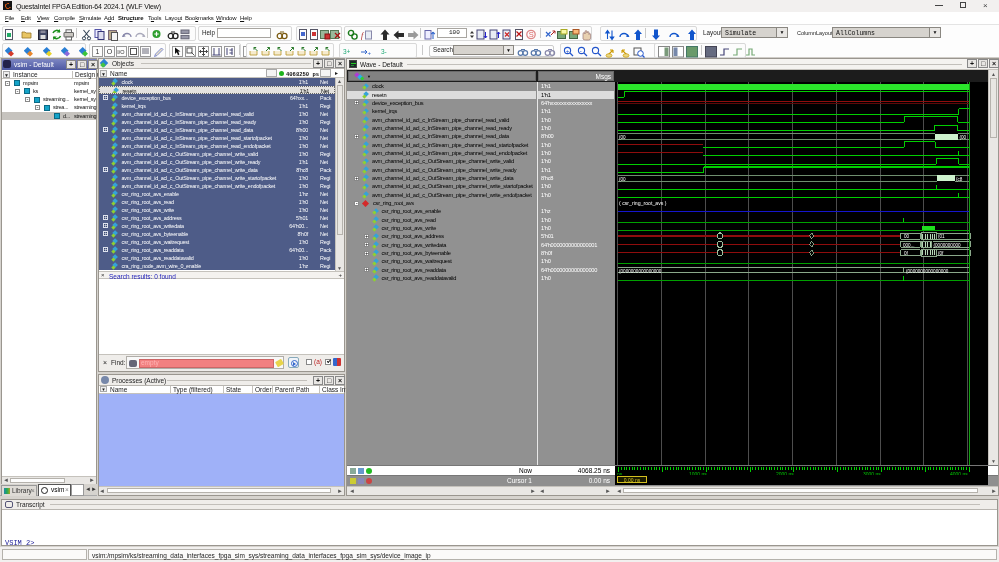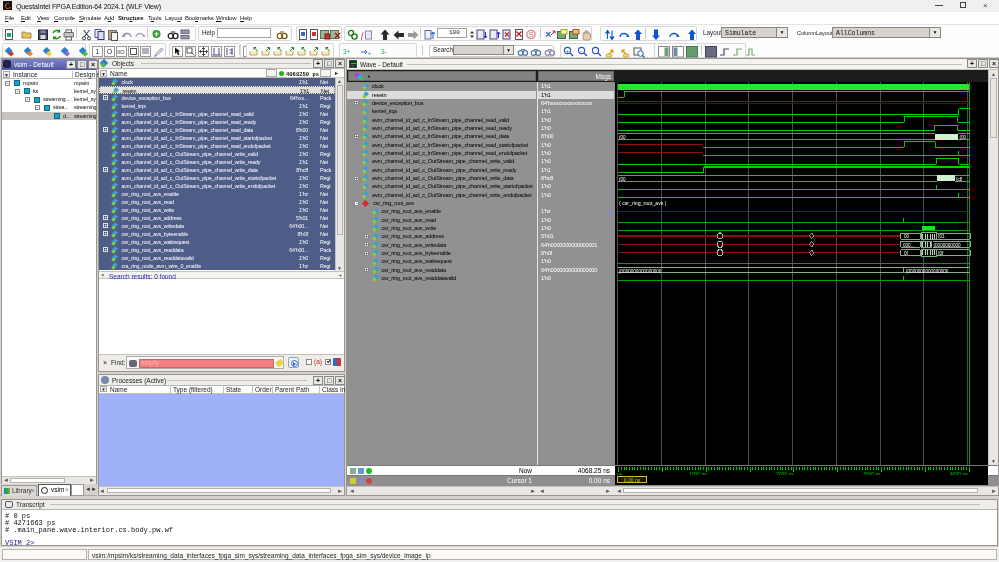--- a/index.html
+++ b/index.html
@@ -1421,23 +1421,20 @@
       <span class="abs" style="left:2px;top:1px;width:30px;height:7px;border:1px solid #d3c020;color:#d3c020;font-size:5px;line-height:7px;text-align:center;background:#1a1a00;">0.00 ns</span>
     </div>
   </div>
 
 <div class="abs" style="left:1px;top:499px;width:997px;height:47px;background:#fff;border:1px solid #9a968f;">
   <div class="hdrbar" style="left:0;top:0;width:995px;height:10px;">
     <span class="abs" style="left:3px;top:1px;width:8px;height:7px;border:1px solid #557;border-radius:2px;"></span>
     <span class="abs" style="left:14px;top:1px;font-size:6.5px;color:#222;">Transcript</span>
     <span class="hline" style="left:48px;top:4px;width:930px;"></span>
   </div>
-  <div class="abs mono" style="left:3px;top:12.5px;font-size:7px;line-height:7.2px;color:#111;white-space:pre;"># 0 ps
-# 4271663 ps
-# .main_pane.wave.interior.cs.body.pw.wf</div>
   <div class="abs mono" style="left:3px;top:39px;font-size:7px;color:#22229a;">VSIM 2&gt;</div>
 </div>
 
 <div class="abs" style="left:0;top:547px;width:999px;height:15px;background:#f2f0ef;">
   <span class="abs" style="left:2px;top:2px;width:85px;height:11px;border:1px solid #b5b2ac;background:#fbfaf9;"></span>
   <span class="abs" style="left:88px;top:2px;width:909px;height:11px;border:1px solid #b5b2ac;background:#fbfaf9;">
     <span class="abs" style="left:3px;top:1.5px;font-size:6.5px;color:#222;">vsim:/mpsim/ks/streaming_data_interfaces_fpga_sim_sys/streaming_data_interfaces_fpga_sim_sys/device_image_ip</span>
   </span>
 </div>
 

